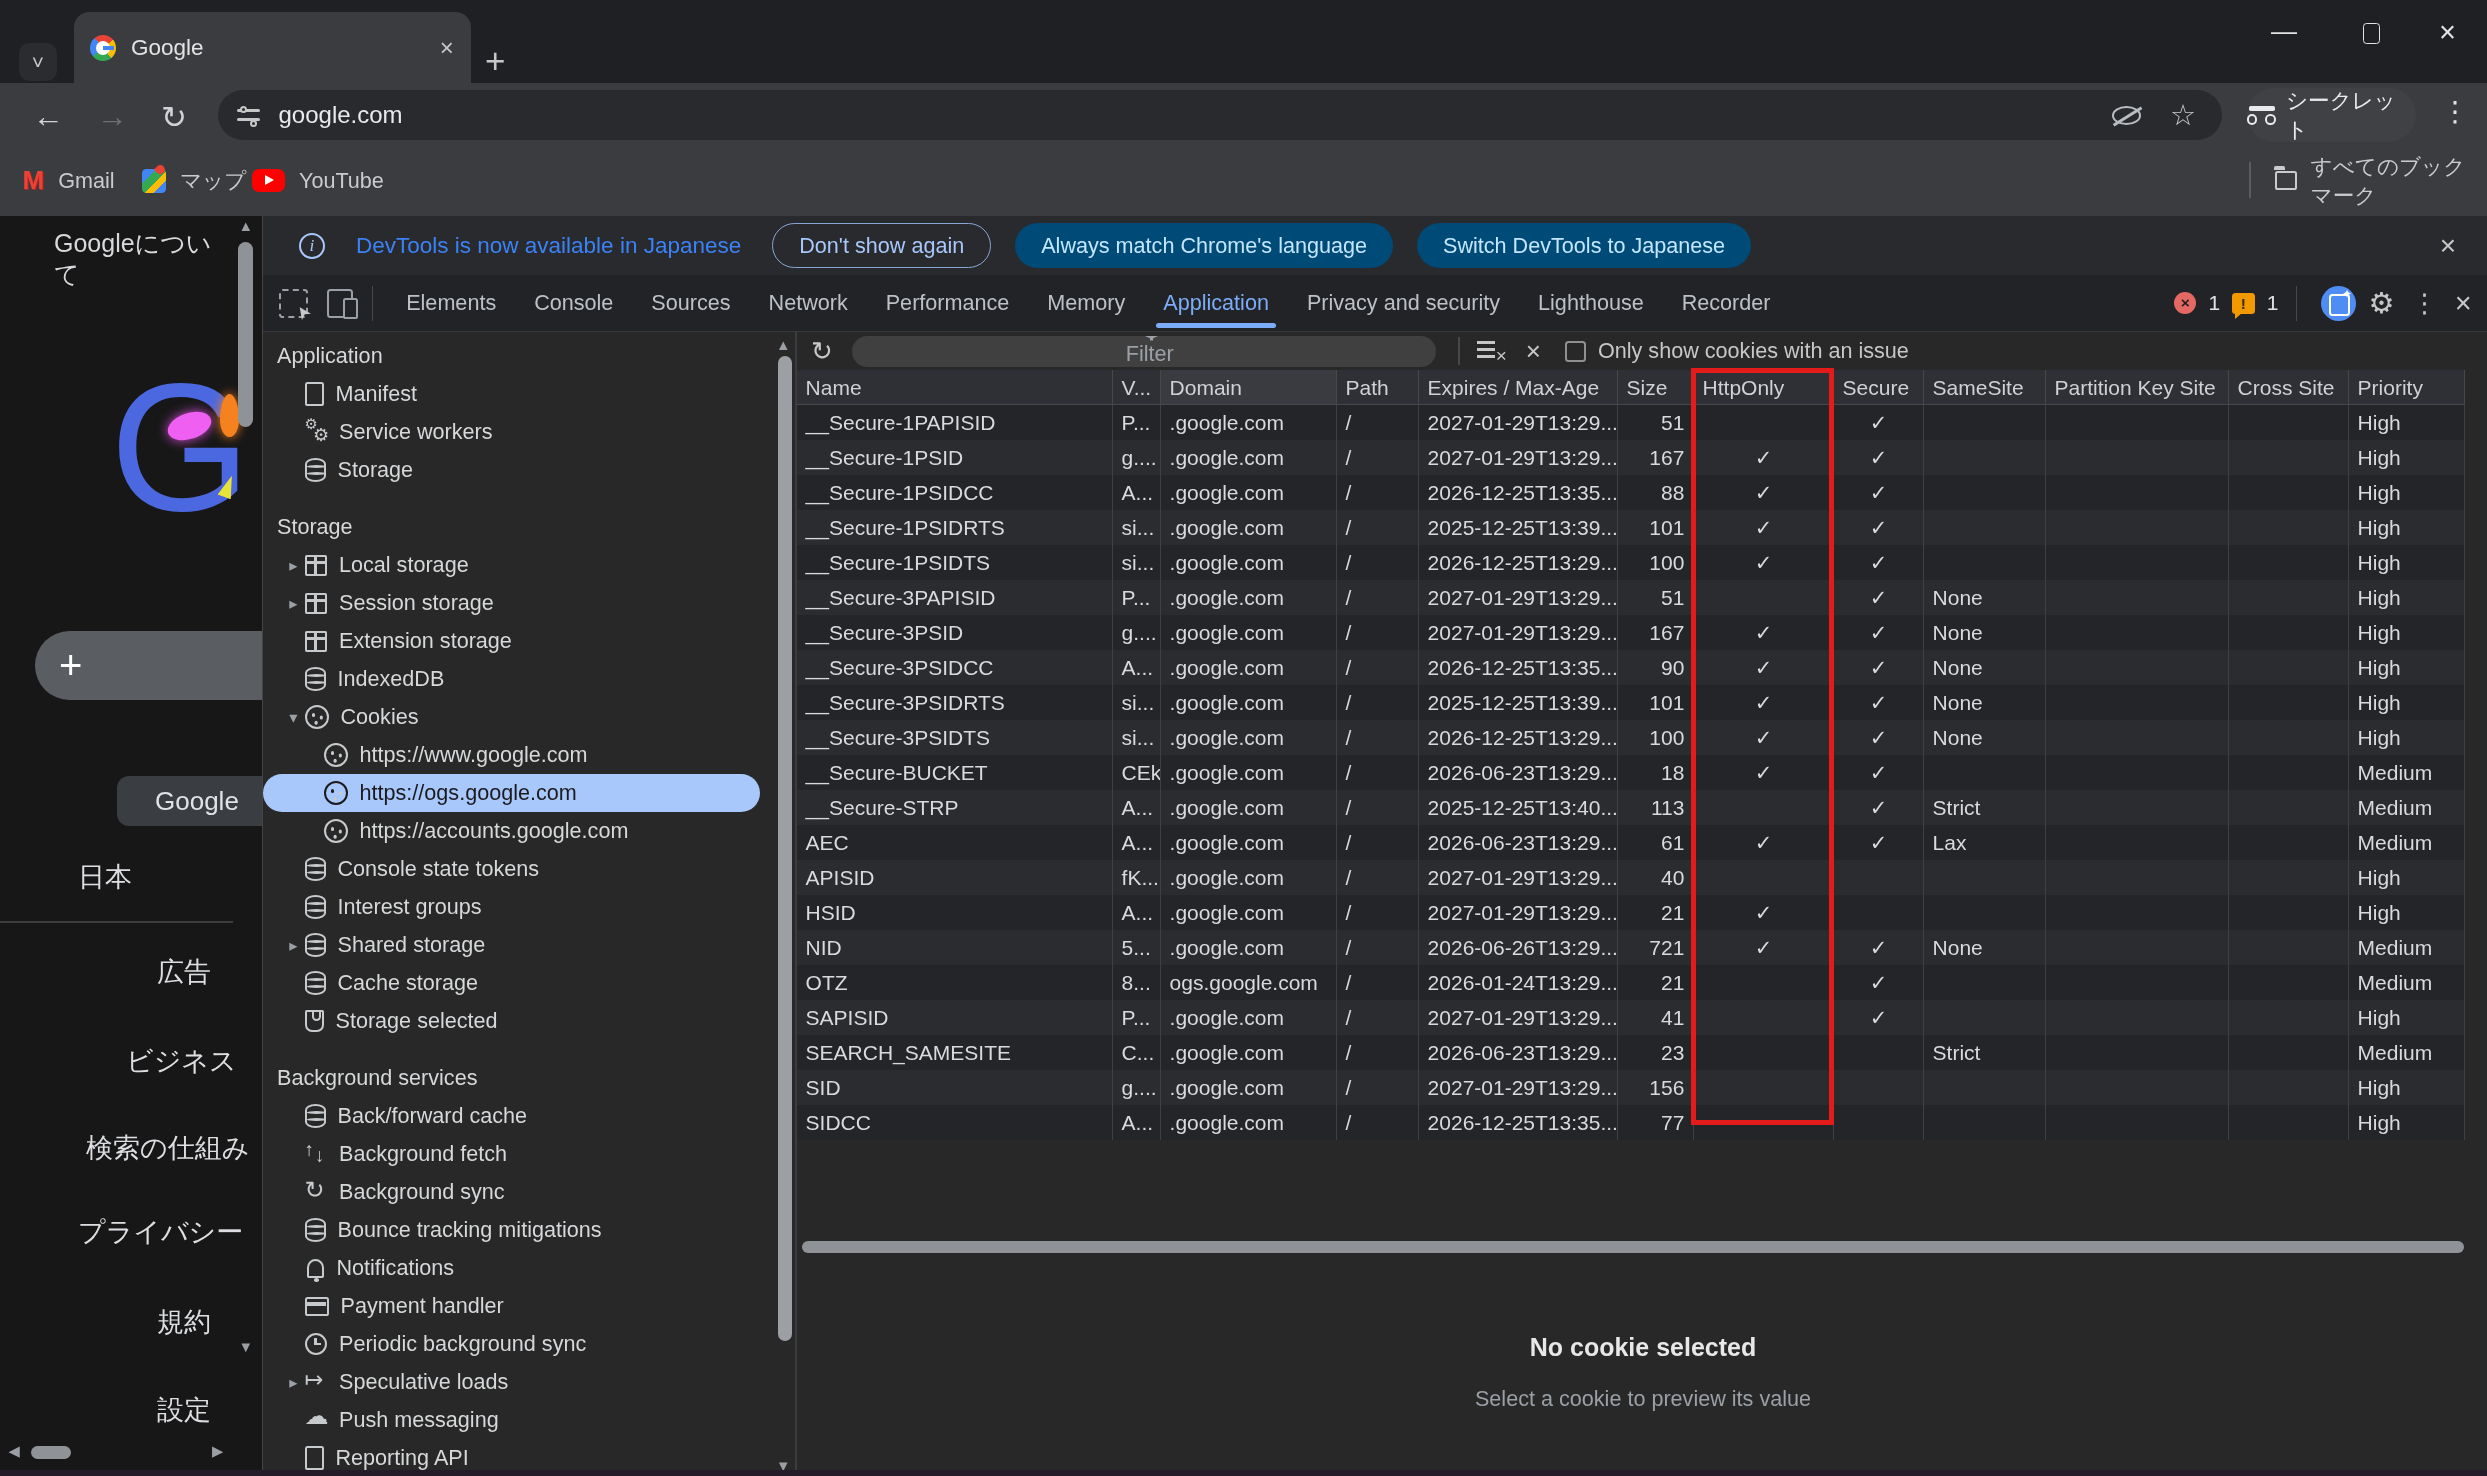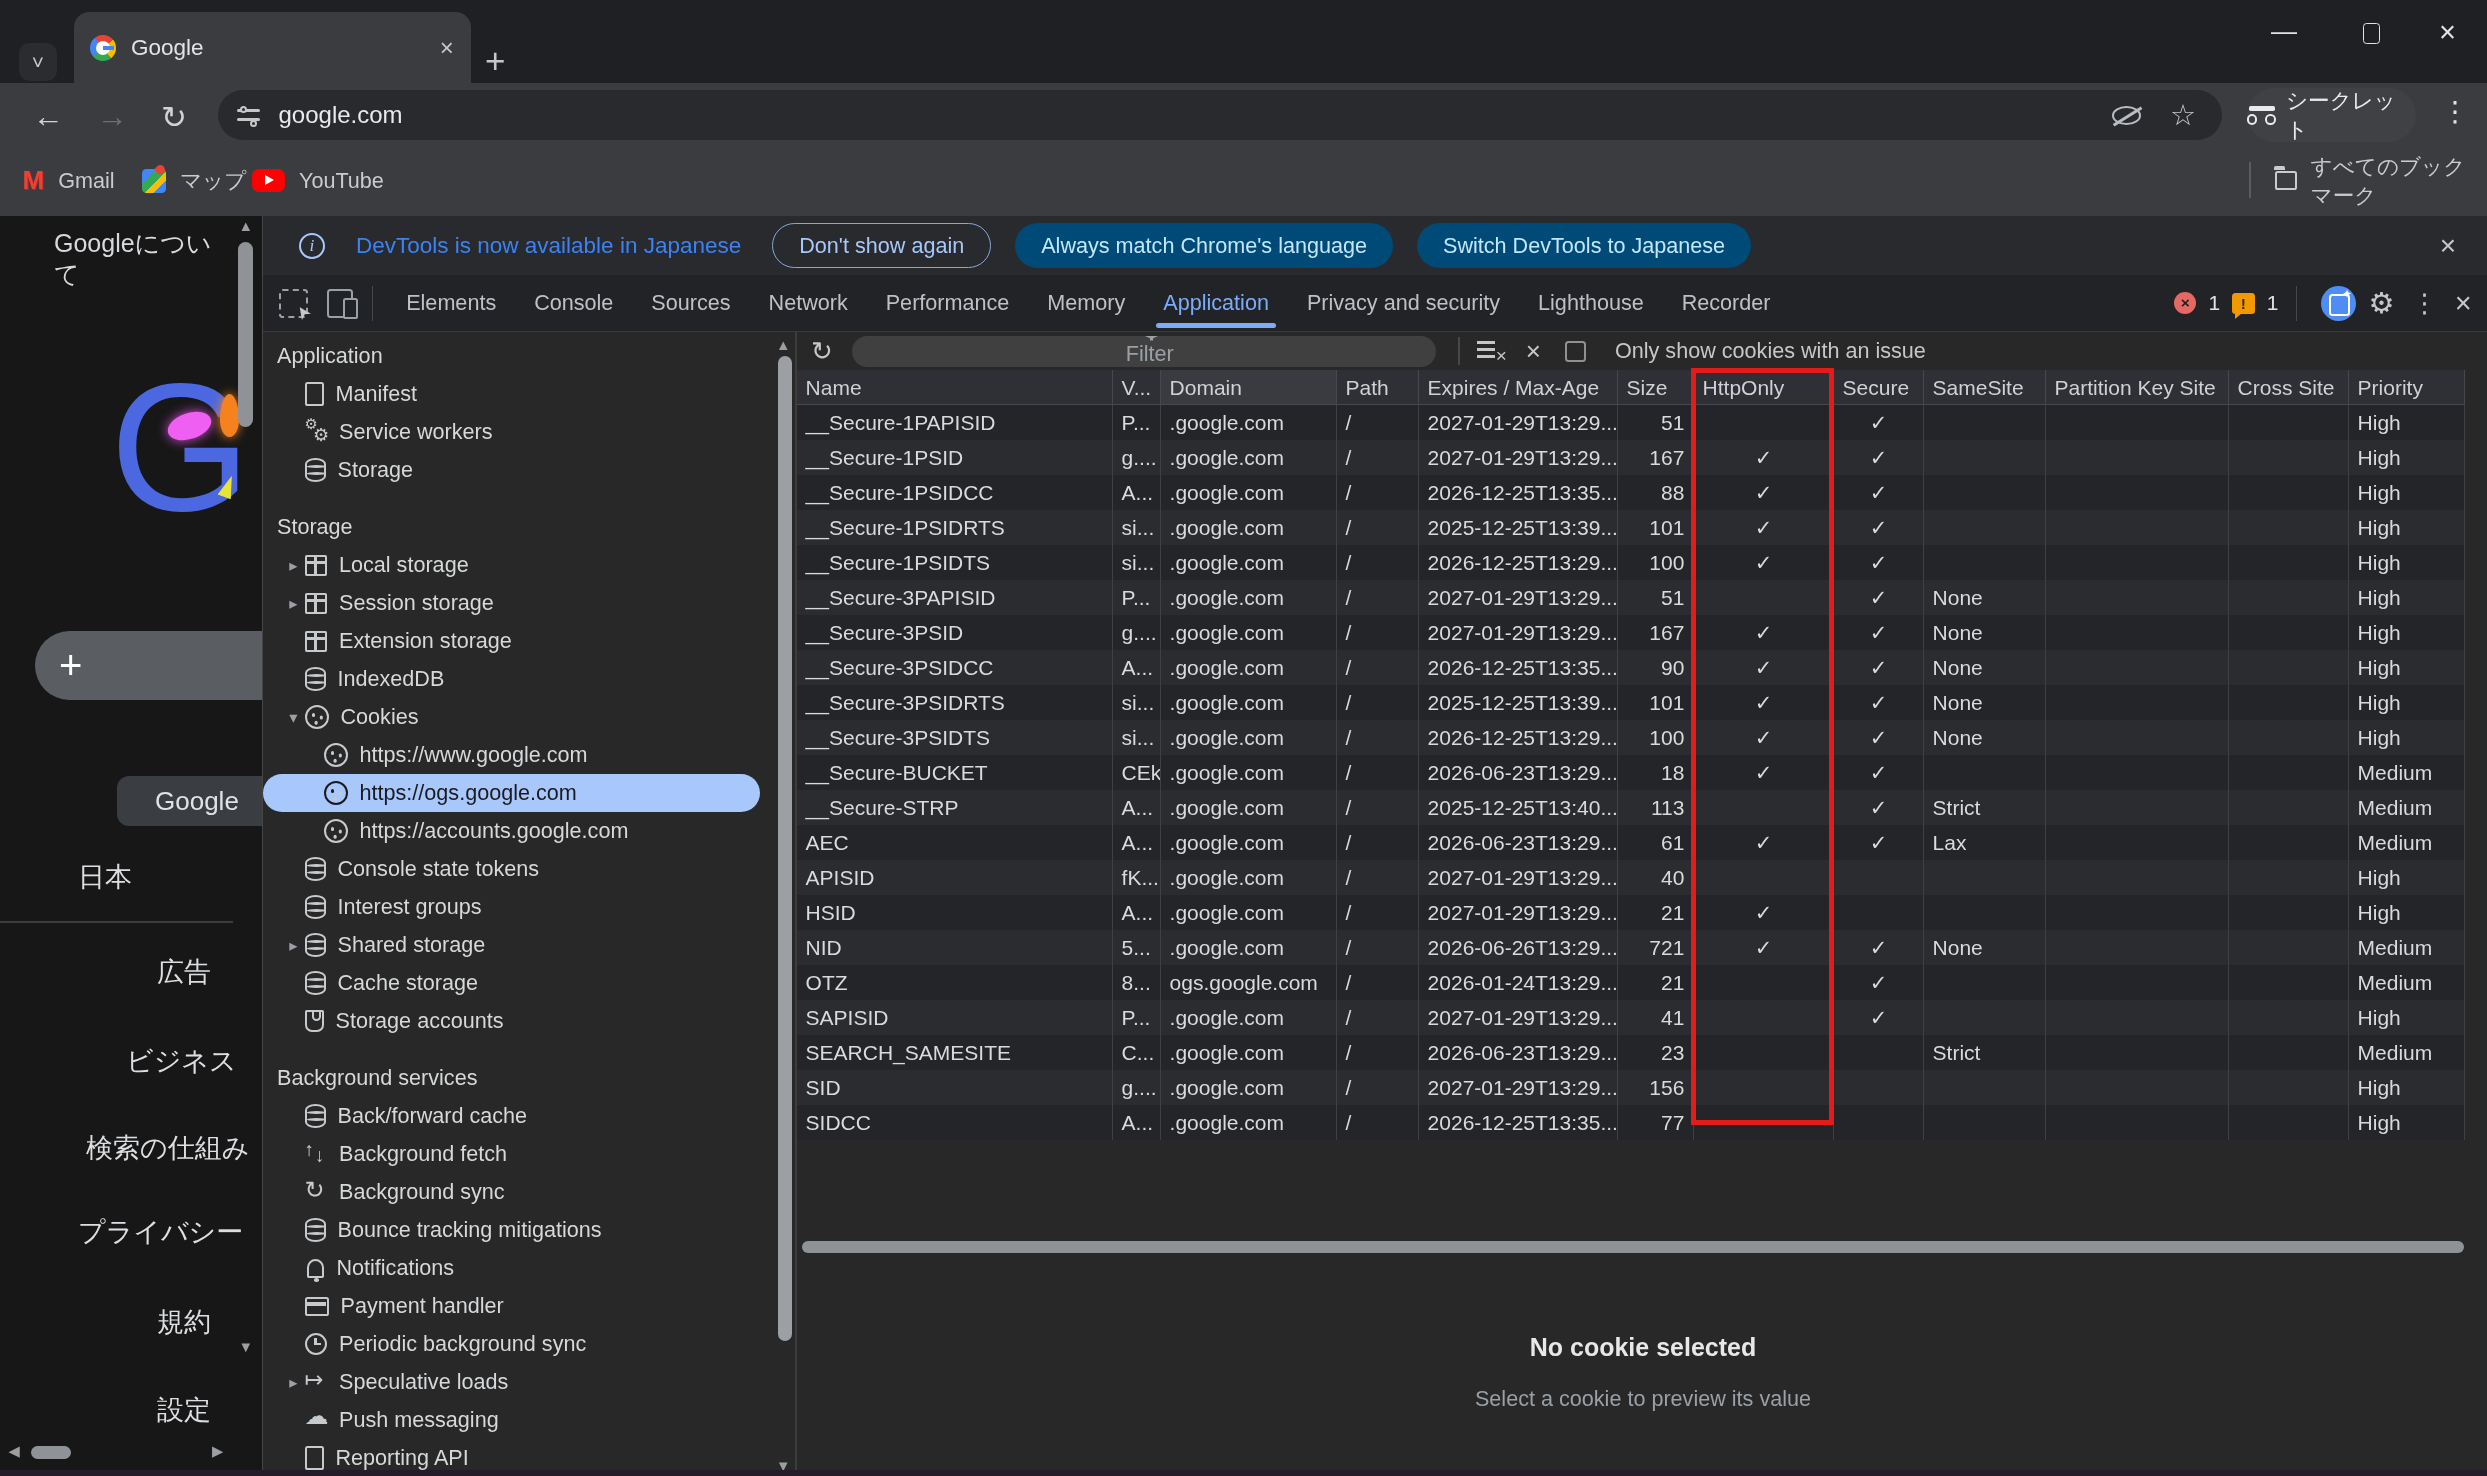--- a/index.html
+++ b/index.html
@@ -166,21 +166,21 @@
   .c-reload { color:#c7c7c7; font-size:26px; margin-left:14px; }
   .filterpill { margin-left:19px; width:584px; height:31px; border-radius:15.5px; background:#404040; display:flex; align-items:center;flex-direction:column; }
   .funnel { width:15.5px; height:10.4px; margin-left:15.5px; background:#9aa0a6; clip-path:polygon(0 0,100% 0,60% 55%,60% 100%,40% 100%,40% 55%); }
   .filter-ph { color:#9aa0a6; font-size:21.6px; margin-left:12px; }
   .ct-div { width:1.7px; height:28px; background:#47484b; margin-left:22.5px; }
   .clearlist { position:relative; width:26px; height:22.5px; margin-left:17.3px; color:#c7c7c7; }
   .clearlist::before{ content:""; position:absolute; left:0; top:1.7px; width:17.3px; height:2.6px; background:#c7c7c7; box-shadow:0 7px 0 #c7c7c7, 0 14px 0 #c7c7c7;}
   .clearlist::after{ content:"\00D7"; position:absolute; right:-3.5px; bottom:-5.2px; font-size:19px;}
   .ct-x { color:#c7c7c7; font-size:26px; margin-left:22.5px; }
   .cbox { width:21px; height:21px; border:2.6px solid #8e918f; border-radius:3.5px; margin-left:24px; }
-  .cbox-lbl { color:#c7c7c7; font-size:21.6px; margin-left:29px; }
+  .cbox-lbl { color:#c7c7c7; font-size:21.6px; margin-left:12px; }
 
   .ctable { left:0; top:38px; width:1668px; }
   .grid { display:grid; grid-template-columns:316px 48px 176px 82px 199px 76px 140px 90px 122px 183px 120px 116px; }
   .hc { height:35px; line-height:35px; background:#2e3035; color:#cfd1d4; font-size:21px; padding:0 8.6px;
     border-right:0.9px solid #47484c; border-bottom:0.9px solid #47484c; white-space:nowrap; overflow:hidden; }
   .hc.lighter { background:#393b40; }
   .cell { height:35px; line-height:35px; color:#d9dadc; font-size:21px; padding:0 8.6px;
     border-right:0.9px solid #3e4044; white-space:nowrap; overflow:hidden; }
   .r-even .cell { background:#242528; } .r-odd .cell { background:#2b2c30; }
   .cell.num { text-align:right; } .cell.ck { text-align:center; }
@@ -402,21 +402,21 @@
             <span class="lbl">Shared storage</span>
           </div>
           <div class="srow">
             <span class="arr"></span>
             <span class="sic i-db"></span>
             <span class="lbl">Cache storage</span>
           </div>
           <div class="srow">
             <span class="arr"></span>
             <span class="sic i-bucket"></span>
-            <span class="lbl">Storage accounts</span>
+            <span class="lbl">Storage selected</span>
           </div>
           <div class="sec-title sec-gap">Background services</div>
           <div class="srow">
             <span class="arr"></span>
             <span class="sic i-db"></span>
             <span class="lbl">Back/forward cache</span>
           </div>
           <div class="srow">
             <span class="arr"></span>
             <span class="sic i-updn"></span>

